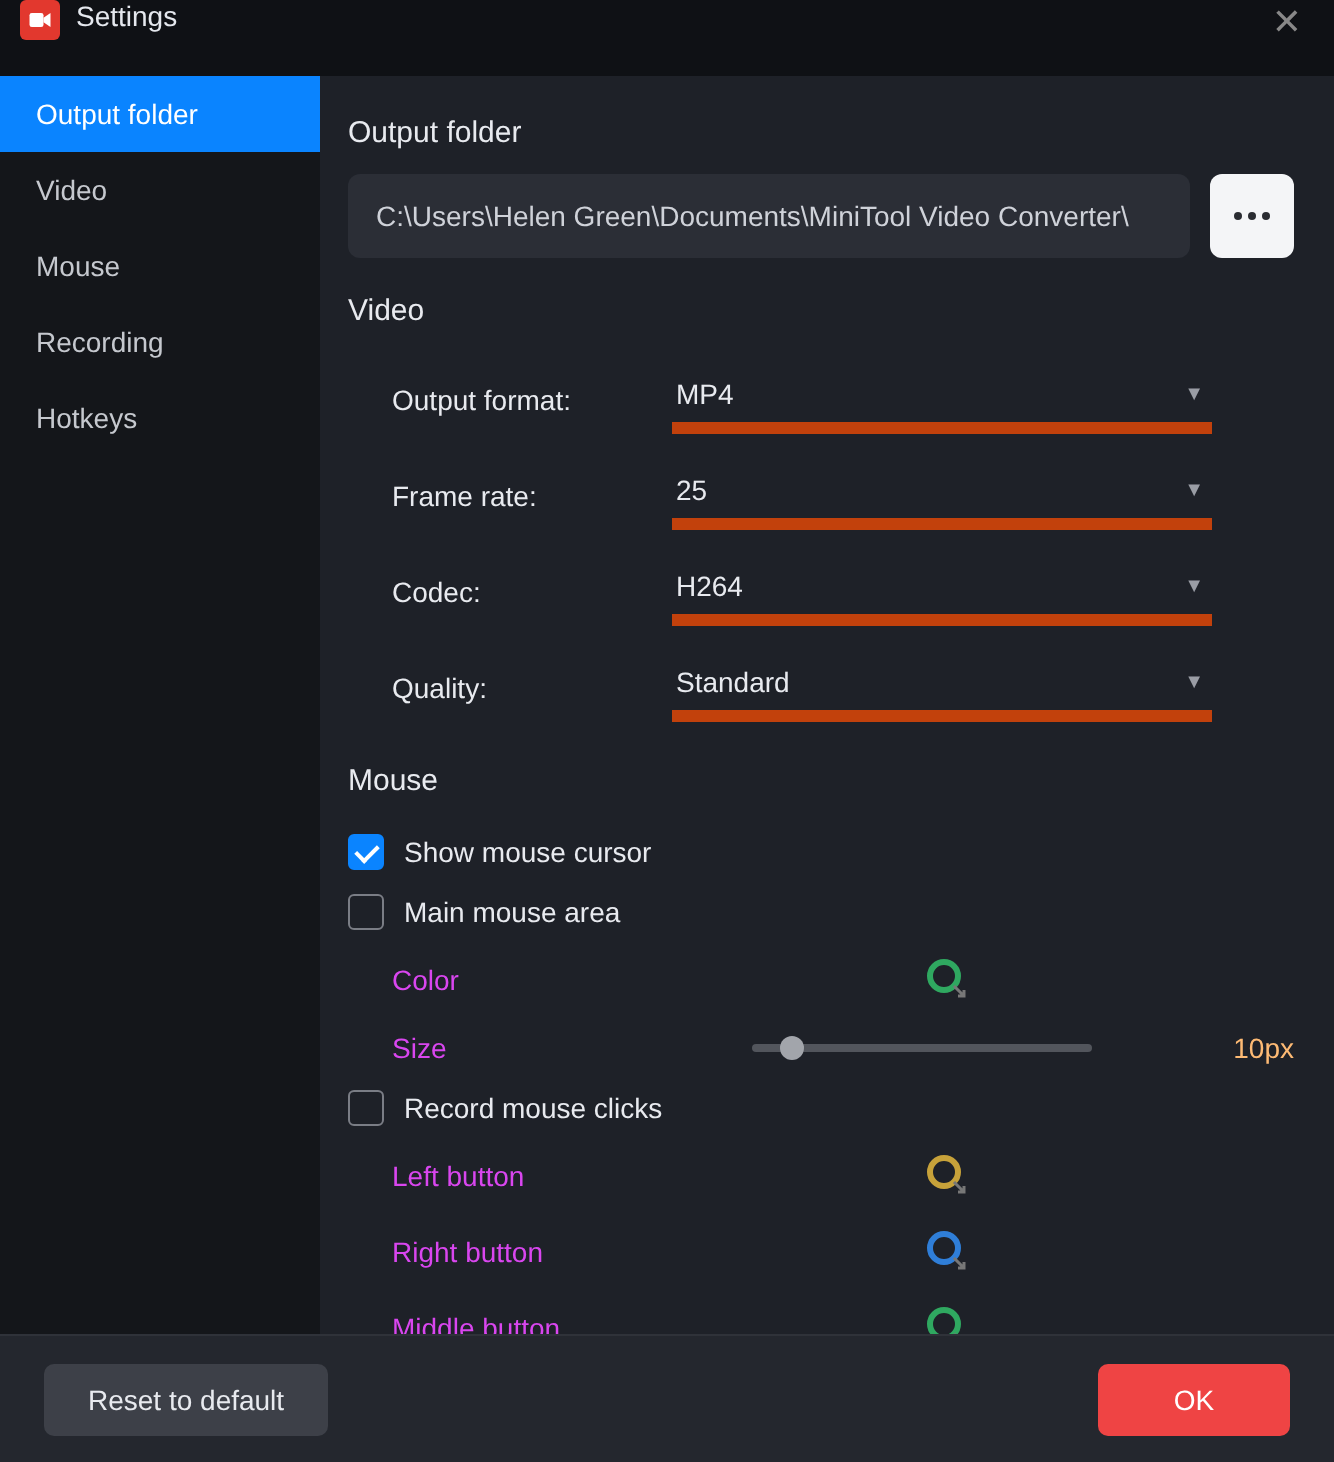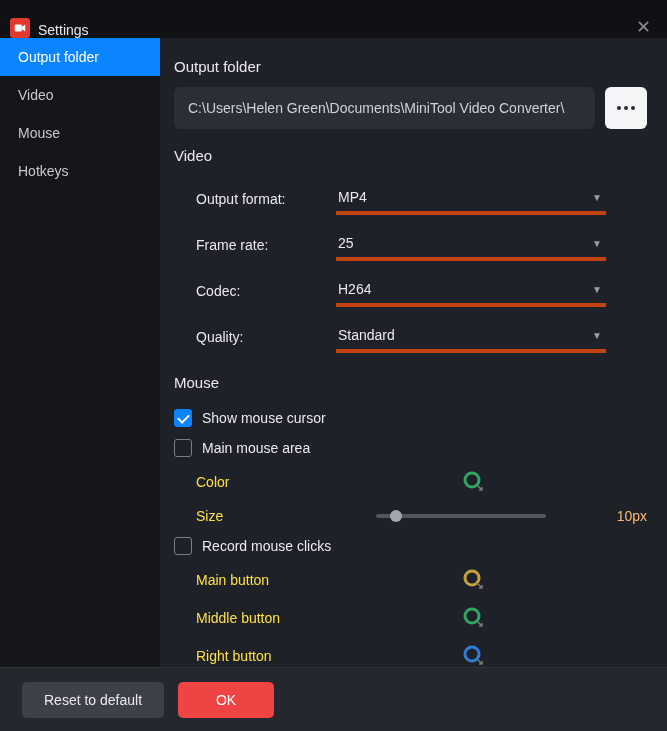--- a/index.html
+++ b/index.html
@@ -1,52 +1,52 @@
 <!DOCTYPE html>
 <html><head>
 <meta charset="utf-8">
 <style>
   * { box-sizing: border-box; margin: 0; padding: 0; font-family: -apple-system, BlinkMacSystemFont, "Segoe UI", Arial, sans-serif; }
   body { width: 667px; height: 731px; background: #0a0f18; overflow: hidden; }
   .window { width: 667px; height: 731px; background: #1a1d24; display: flex; flex-direction: column; }
-  .titlebar { height: 38px; background: #0f1115; display: flex; align-items: flex-end; padding: 0 10px; }
+  .titlebar { height: 38px; background: #0f1115; display: flex; align-items: flex-start; padding: 0 10px; }
   .app-icon { width: 20px; height: 20px; background: #e2382e; border-radius: 3px; display: flex; align-items: center; justify-content: center; margin-right: 8px; }
   .app-icon svg { width: 14px; height: 14px; }
   .title-text { color: #e5e8ee; font-size: 14px; flex: 1; }
   .close-btn { color: #888; font-size: 18px; cursor: pointer; padding: 0 6px; }
   .body { flex: 1; display: flex; overflow: hidden; }
   .sidebar { width: 160px; background: #14161a; padding-top: 0; }
   .sidebar-item { color: #c5c8ce; font-size: 14px; padding: 11px 18px; cursor: pointer; }
   .sidebar-item.active { background: #0a84ff; color: #fff; }
   .main { flex: 1; background: #1e2128; overflow-y: auto; padding: 14px 20px 20px 14px; position: relative; color: #e8eaef; }
   .main::-webkit-scrollbar { width: 8px; }
   .main::-webkit-scrollbar-thumb { background: #3c3f47; border-radius: 4px; }
   .main::-webkit-scrollbar-track { background: transparent; }
   .section-title { font-size: 15px; color: #e8eaef; margin: 6px 0 12px 0; }
   .path-row { display: flex; align-items: center; gap: 10px; margin-bottom: 18px; }
   .path-input { flex: 1; background: #2b2e36; border: none; border-radius: 6px; color: #cfd2d9; font-size: 14px; padding: 12px 14px; height: 42px; }
   .browse-btn { width: 42px; height: 42px; background: #f4f5f7; border-radius: 6px; display: flex; align-items: center; justify-content: center; cursor: pointer; }
   .dots { display: flex; gap: 3px; }
   .dots span { width: 4px; height: 4px; background: #2a2c32; border-radius: 50%; }
   .form-row { display: flex; align-items: center; padding: 7px 0 7px 22px; }
   .form-label { width: 140px; color: #e8eaef; font-size: 14px; }
-  .select { flex: 1; max-width: 270px; background: transparent; border: none; border-bottom: 4px solid #c2410c; color: #e8eaef; font-size: 14px; padding: 6px 4px 6px 2px; display: flex; justify-content: space-between; align-items: center; cursor: pointer; }
+  .select { flex: 1; max-width: 270px; background: transparent; border: none; border-bottom: 6px solid #c2410c; color: #e8eaef; font-size: 14px; padding: 6px 4px 6px 2px; display: flex; justify-content: space-between; align-items: center; cursor: pointer; }
   .select .caret { color: #9a9da5; font-size: 10px; }
   .check-row { display: flex; align-items: center; padding: 6px 0; gap: 10px; }
   .checkbox { width: 18px; height: 18px; border-radius: 3px; border: 1.5px solid #7a7d85; display: inline-flex; align-items: center; justify-content: center; cursor: pointer; flex-shrink: 0; }
   .checkbox.checked { background: #0a84ff; border-color: #0a84ff; }
   .checkbox.checked::after { content: ""; width: 5px; height: 9px; border: solid #fff; border-width: 0 2px 2px 0; transform: rotate(45deg); margin-top: -2px; }
   .check-label { color: #e8eaef; font-size: 14px; }
   .sub-row { display: flex; align-items: center; padding: 7px 0 7px 22px; }
-  .sub-label { width: 140px; color: #fde047; font-size: 14px; }
+  .sub-label { width: 140px; color: #d946ef; font-size: 14px; }
   .slider-wrap { display: flex; align-items: center; flex: 1; gap: 18px; }
   .slider { flex: 0 0 170px; height: 4px; background: #52555c; border-radius: 2px; position: relative; margin-left: 40px; cursor: pointer; }
   .slider-thumb { position: absolute; width: 12px; height: 12px; background: #a2a5ab; border-radius: 50%; top: -4px; left: 14px; }
   .slider-val { color: #fdba74; font-size: 14px; margin-left: auto; }
-  .footer { height: 64px; background: #24272e; border-top: 1px solid #2f3239; display: flex; align-items: center; justify-content: flex-start; padding: 0 22px; gap: 14px; }
+  .footer { height: 64px; background: #24272e; border-top: 1px solid #2f3239; display: flex; align-items: center; justify-content: space-between; padding: 0 22px; gap: 14px; }
   .btn { height: 36px; padding: 0 22px; border-radius: 5px; font-size: 14px; cursor: pointer; border: none; display: inline-flex; align-items: center; justify-content: center; }
   .btn-reset { background: #3d4048; color: #e8eaef; }
   .btn-ok { background: #ef4444; color: #fff; min-width: 96px; }
   .gap-top { margin-top: 14px; }
   .icon-cursor { position: relative; width: 24px; height: 24px; margin-left: 126px; }
 </style>
 </head>
 <body>
 
 <div class="window">
@@ -61,20 +61,21 @@
     <div class="title-text">Settings</div>
     <div class="close-btn">✕</div>
   </div>
 
   <div class="body">
 
     <div class="sidebar">
       <div class="sidebar-item active">Output folder</div>
       <div class="sidebar-item">Video</div>
       <div class="sidebar-item">Mouse</div>
+      <div class="sidebar-item">Recording</div>
       <div class="sidebar-item">Hotkeys</div>
     </div>
 
     <div class="main">
 
       <div class="section-title">Output folder</div>
       <div class="path-row">
         <input class="path-input" readonly="" value="C:\Users\Helen Green\Documents\MiniTool Video Converter\" style="">
         <div class="browse-btn">
           <span class="dots">
@@ -147,42 +148,42 @@
           <div class="slider-val">10px</div>
         </div>
       </div>
 
       <div class="check-row">
         <span class="checkbox"></span>
         <span class="check-label">Record mouse clicks</span>
       </div>
 
       <div class="sub-row">
-        <div class="sub-label">Main button</div>
+        <div class="sub-label">Left button</div>
         <div class="icon-cursor">
           <svg width="24" height="24">
               <circle cx="10" cy="10" r="7" fill="none" stroke="#c7a23a" stroke-width="3"></circle>
+              <path d="M15 15 L20 20 M17 20 L20 20 L20 17" stroke="#777" stroke-width="1.5" fill="none"></path>
+            </svg>
+        </div>
+      </div>
+      <div class="sub-row">
+        <div class="sub-label">Right button</div>
+        <div class="icon-cursor">
+          <svg width="24" height="24">
+              <circle cx="10" cy="10" r="7" fill="none" stroke="#2f7ed8" stroke-width="3"></circle>
               <path d="M15 15 L20 20 M17 20 L20 20 L20 17" stroke="#777" stroke-width="1.5" fill="none"></path>
             </svg>
         </div>
       </div>
       <div class="sub-row">
         <div class="sub-label">Middle button</div>
         <div class="icon-cursor">
           <svg width="24" height="24">
               <circle cx="10" cy="10" r="7" fill="none" stroke="#2fa860" stroke-width="3"></circle>
-              <path d="M15 15 L20 20 M17 20 L20 20 L20 17" stroke="#777" stroke-width="1.5" fill="none"></path>
-            </svg>
-        </div>
-      </div>
-      <div class="sub-row">
-        <div class="sub-label">Right button</div>
-        <div class="icon-cursor">
-          <svg width="24" height="24">
-              <circle cx="10" cy="10" r="7" fill="none" stroke="#2f7ed8" stroke-width="3"></circle>
               <path d="M15 15 L20 20 M17 20 L20 20 L20 17" stroke="#777" stroke-width="1.5" fill="none"></path>
             </svg>
         </div>
       </div>
 
     </div>
   </div>
 
   <div class="footer">
     <button class="btn btn-reset">Reset to default</button>

